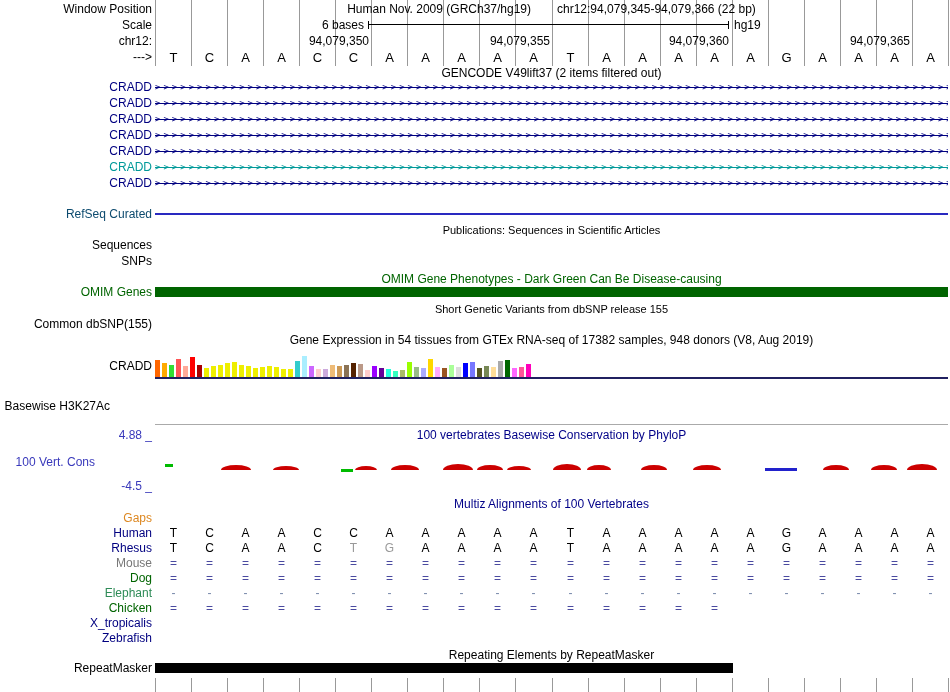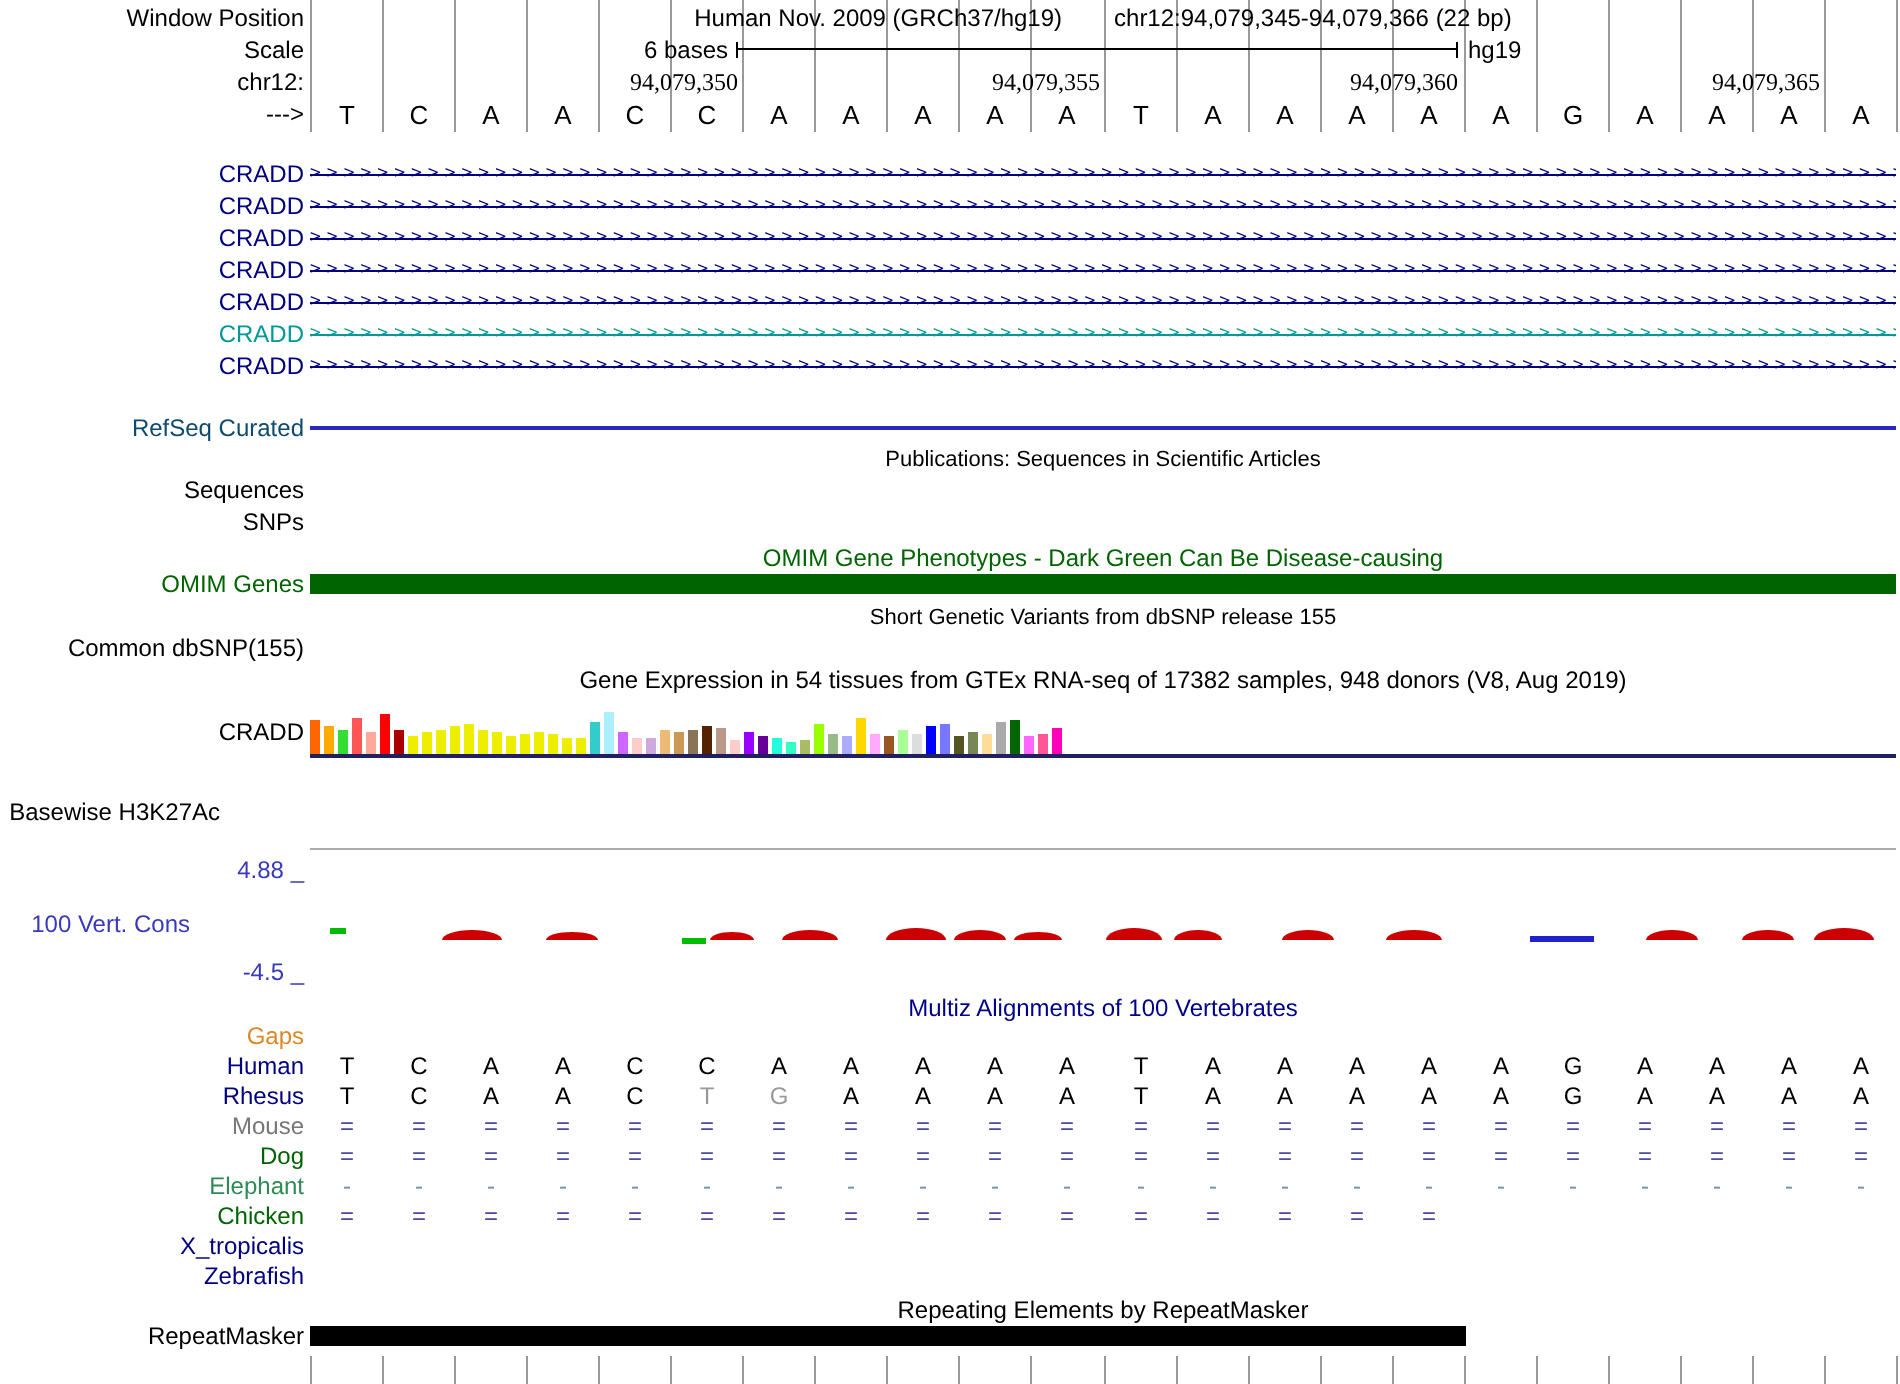--- a/index.html
+++ b/index.html
@@ -5,21 +5,21 @@
   html,body{margin:0;padding:0;background:#fff;}
   #app{position:relative;width:950px;height:692px;overflow:hidden;background:#fff;
        font-family:"Liberation Sans",sans-serif;font-size:12px;color:#000;}
   .lab{position:absolute;right:798px;white-space:nowrap;text-align:right;z-index:2;}
   .ct{position:absolute;left:155px;width:793px;text-align:center;white-space:nowrap;z-index:2;}
   .small{font-size:11px;}
   .navy{color:#0c4a6e;}
   .blue{color:#3939BB;}
   .green{color:#006400;}
   .orange{color:#DD8822;}
-  .posnum{position:absolute;top:34px;white-space:nowrap;z-index:2;font-family:Liberation Serif, serif;}
+  .posnum{position:absolute;top:34px;white-space:nowrap;z-index:2;}
   .tick{position:absolute;width:1px;background:#999;z-index:0;}
   .cell{position:absolute;width:37px;text-align:center;z-index:2;}
   .base{font-size:13px;}
   .chevrow{position:absolute;left:155px;width:793px;height:9px;overflow:hidden;z-index:1;}
   .chevline{position:absolute;left:0;right:0;top:4px;height:1px;background:currentColor;}
   .chevtext{position:absolute;left:0;top:0;font-family:"DejaVu Sans Mono",monospace;
             font-size:9px;line-height:9px;letter-spacing:3px;white-space:nowrap;}
   .hline{position:absolute;left:155px;width:793px;z-index:1;}
   #gtex-bars{position:absolute;left:155px;top:350px;width:386px;height:28px;
              display:flex;align-items:flex-end;gap:2px;z-index:1;}
@@ -40,20 +40,21 @@
   <span class="lab" style="top:18px">Scale</span>
   <span style="position:absolute;right:586px;top:18px;z-index:2">6 bases</span>
   <div style="position:absolute;left:368px;top:24px;width:361px;height:1px;background:#000;z-index:2"></div>
   <div class="scale-cap" style="left:368px"></div>
   <div class="scale-cap" style="left:728px"></div>
   <span style="position:absolute;left:734px;top:18px;z-index:2">hg19</span>
 
   <span class="lab" style="top:34px">chr12:</span>
   <span class="lab" style="top:50px">---&gt;</span>
 
+  <div class="ct" style="top:66px">GENCODE V49lift37 (2 items filtered out)</div>
 
   <span class="lab navy" style="top:207px">RefSeq Curated</span>
   <div class="hline" style="top:213px;height:2px;background:#2929C0"></div>
 
   <div class="ct small" style="top:224px">Publications: Sequences in Scientific Articles</div>
   <span class="lab" style="top:238px">Sequences</span>
   <span class="lab" style="top:254px">SNPs</span>
 
   <div class="ct green" style="top:272px">OMIM Gene Phenotypes - Dark Green Can Be Disease-causing</div>
   <span class="lab green" style="top:285px">OMIM Genes</span>
@@ -118,20 +119,21 @@
       <div class="gtex-bar" style="height: 18px; background: rgb(0, 102, 0);"></div>
       <div class="gtex-bar" style="height: 10px; background: rgb(255, 102, 255);"></div>
       <div class="gtex-bar" style="height: 11px; background: rgb(255, 85, 153);"></div>
       <div class="gtex-bar" style="height: 14px; background: rgb(255, 0, 187);"></div>
     </div>
   <div class="hline" style="top:377px;height:2px;background:#202060"></div>
 
   <span class="lab" style="top:399px;right:840px">Basewise H3K27Ac</span>
   <div class="hline" style="top:424px;height:1px;background:#AAAAAA"></div>
 
+  <div class="ct" style="top:428px;color:#000088">100 vertebrates Basewise Conservation by PhyloP</div>
   <span class="lab blue" style="top:428px">4.88 _</span>
   <span class="lab blue" style="top:455px;right:855px">100 Vert. Cons</span>
   <span class="lab blue" style="top:479px">-4.5 _</span>
   <div id="phylop">
       <div class="pmark" style="left: 10px; width: 8px; height: 3px; bottom: 6px; background: rgb(0, 187, 0);"></div>
       <div class="pmark bump" style="left: 66px; width: 30px; height: 5px; bottom: 3px; background: rgb(204, 0, 0);"></div>
       <div class="pmark bump" style="left: 118px; width: 26px; height: 4px; bottom: 3px; background: rgb(204, 0, 0);"></div>
       <div class="pmark" style="left: 186px; width: 12px; height: 3px; bottom: 1px; background: rgb(0, 187, 0);"></div>
       <div class="pmark bump" style="left: 200px; width: 22px; height: 4px; bottom: 3px; background: rgb(204, 0, 0);"></div>
       <div class="pmark bump" style="left: 236px; width: 28px; height: 5px; bottom: 3px; background: rgb(204, 0, 0);"></div>

